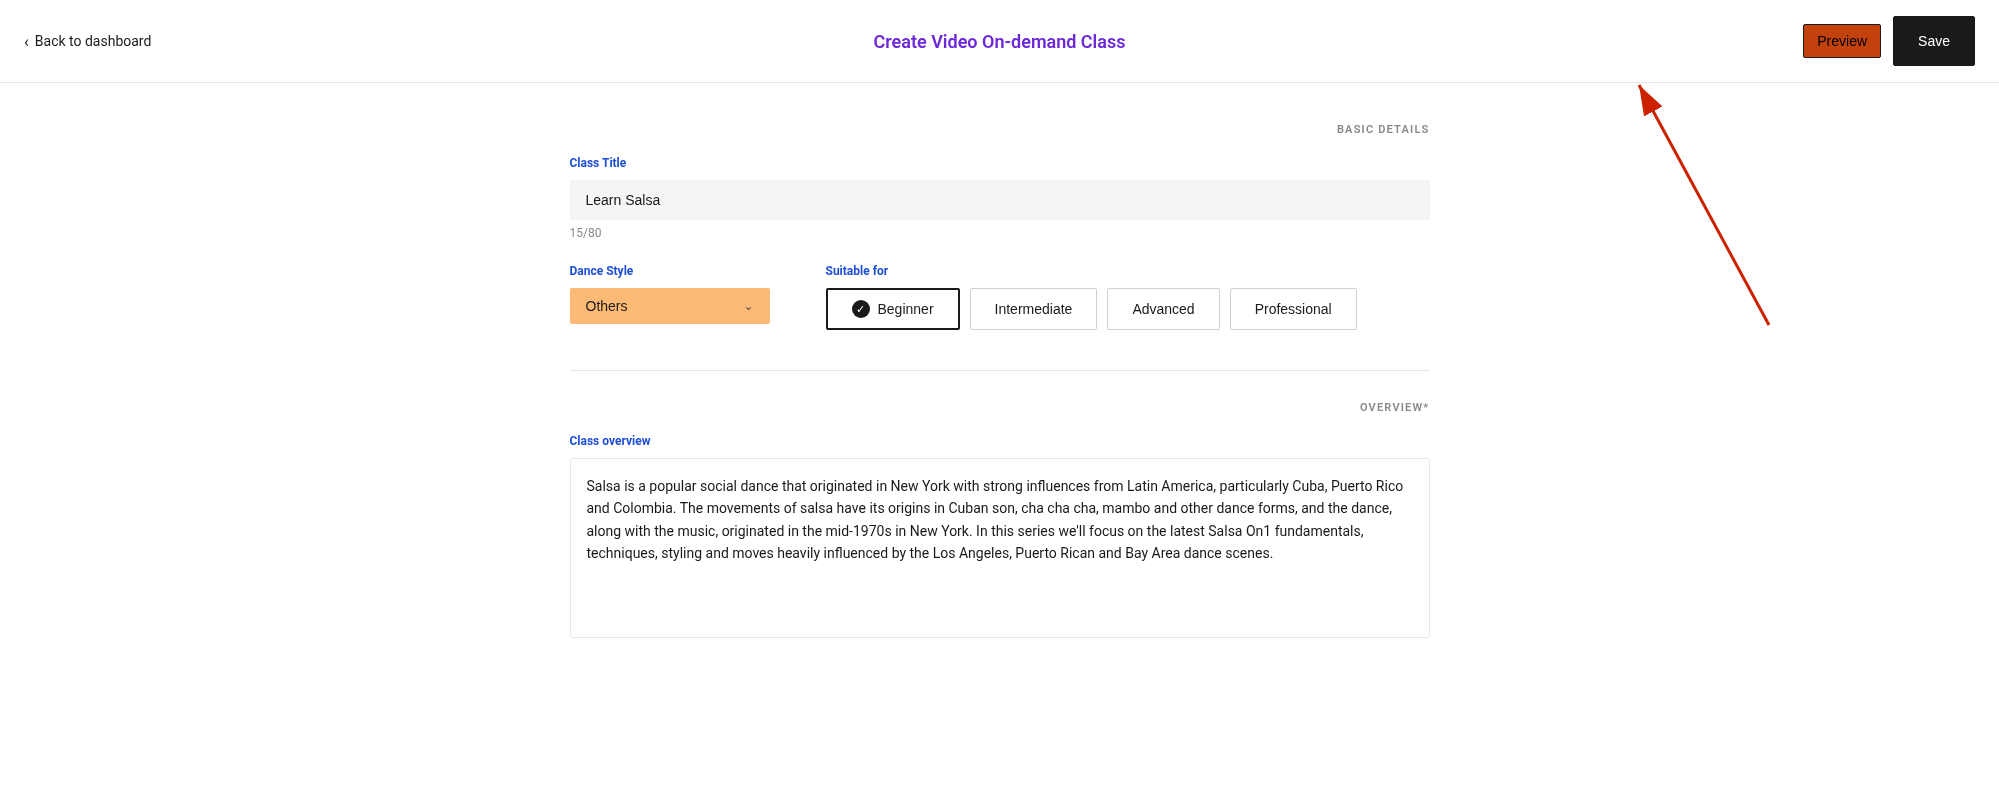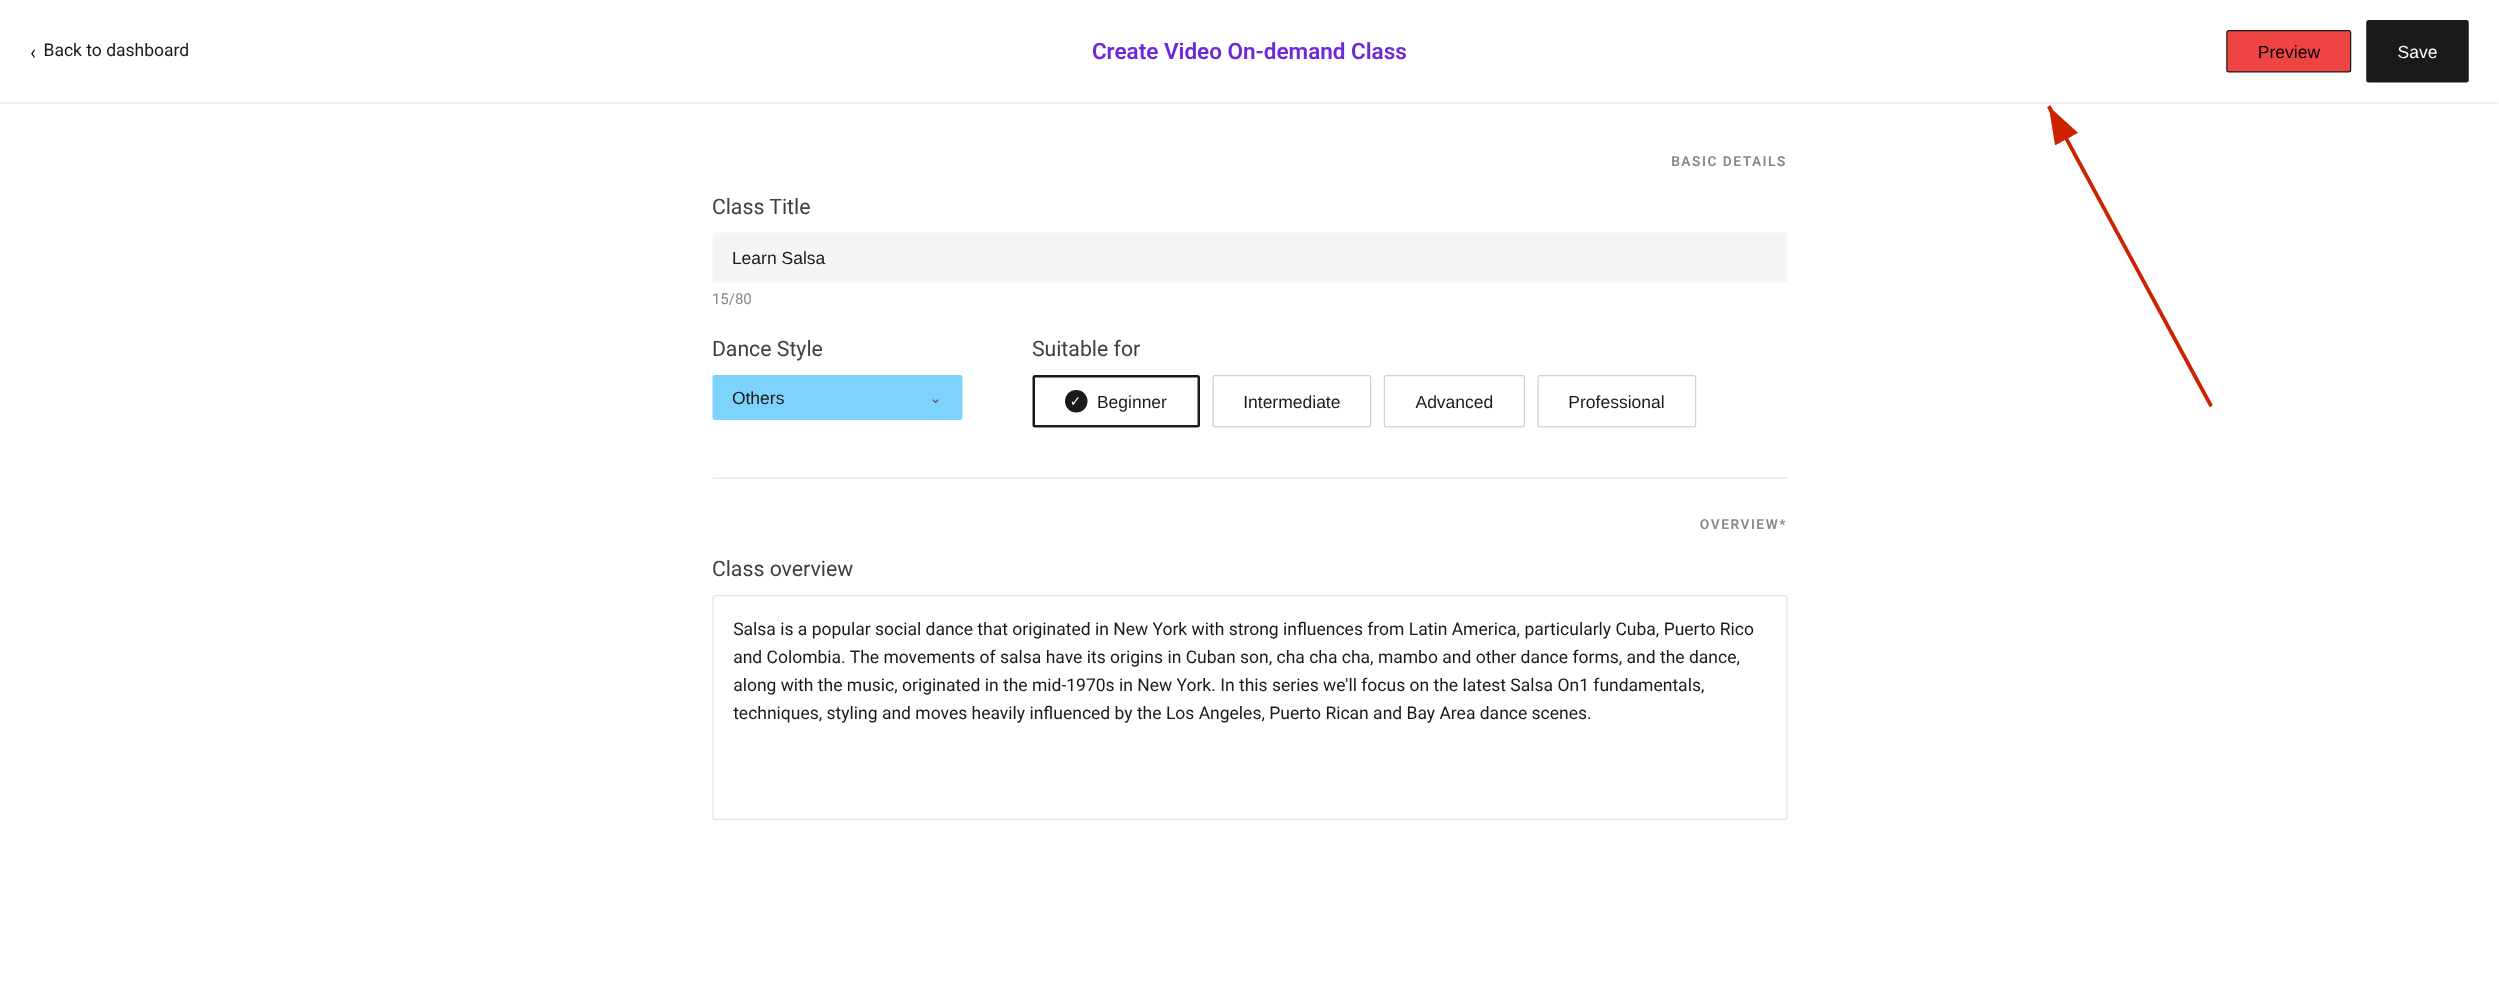--- a/index.html
+++ b/index.html
@@ -51,23 +51,23 @@
       color: #6d28d9;
     }
 
     .header-actions {
       display: flex;
       gap: 12px;
       align-items: center;
     }
 
     .btn-preview {
-      padding: 8px 24px;
+      padding: 8px 13px;
       border: 1px solid #1a1a1a;
-      background: #ef4444;
+      background: #c2410c;
       font-size: 14px;
       font-weight: 500;
       cursor: pointer;
       border-radius: 2px;
     }
 
     .btn-save {
       padding: 16px 24px;
       border: 1px solid #1a1a1a;
       background: #1a1a1a;
@@ -95,23 +95,23 @@
       font-weight: 600;
       letter-spacing: 1.2px;
       color: #888888;
       text-transform: uppercase;
       margin-bottom: 20px;
       text-align: right;
     }
 
     
     .field-label {
-      font-size: 17px;
-      font-weight: 400;
-      color: #404040;
+      font-size: 12px;
+      font-weight: 700;
+      color: #1d4ed8;
       margin-bottom: 10px;
     }
 
     .text-input {
       width: 100%;
       padding: 12px 16px;
       background: #f5f5f5;
       border: none;
       border-radius: 2px;
       font-size: 14px;
@@ -140,21 +140,21 @@
     .col-suitable {
       flex: 1;
     }
 
     
     .dropdown {
       display: flex;
       align-items: center;
       justify-content: space-between;
       padding: 10px 16px;
-      background: #7dd3fc;
+      background: #fdba74;
       border: none;
       border-radius: 2px;
       font-size: 14px;
       color: #1a1a1a;
       cursor: pointer;
       width: 200px;
       min-width: 180px;
     }
 
     .dropdown-arrow {

